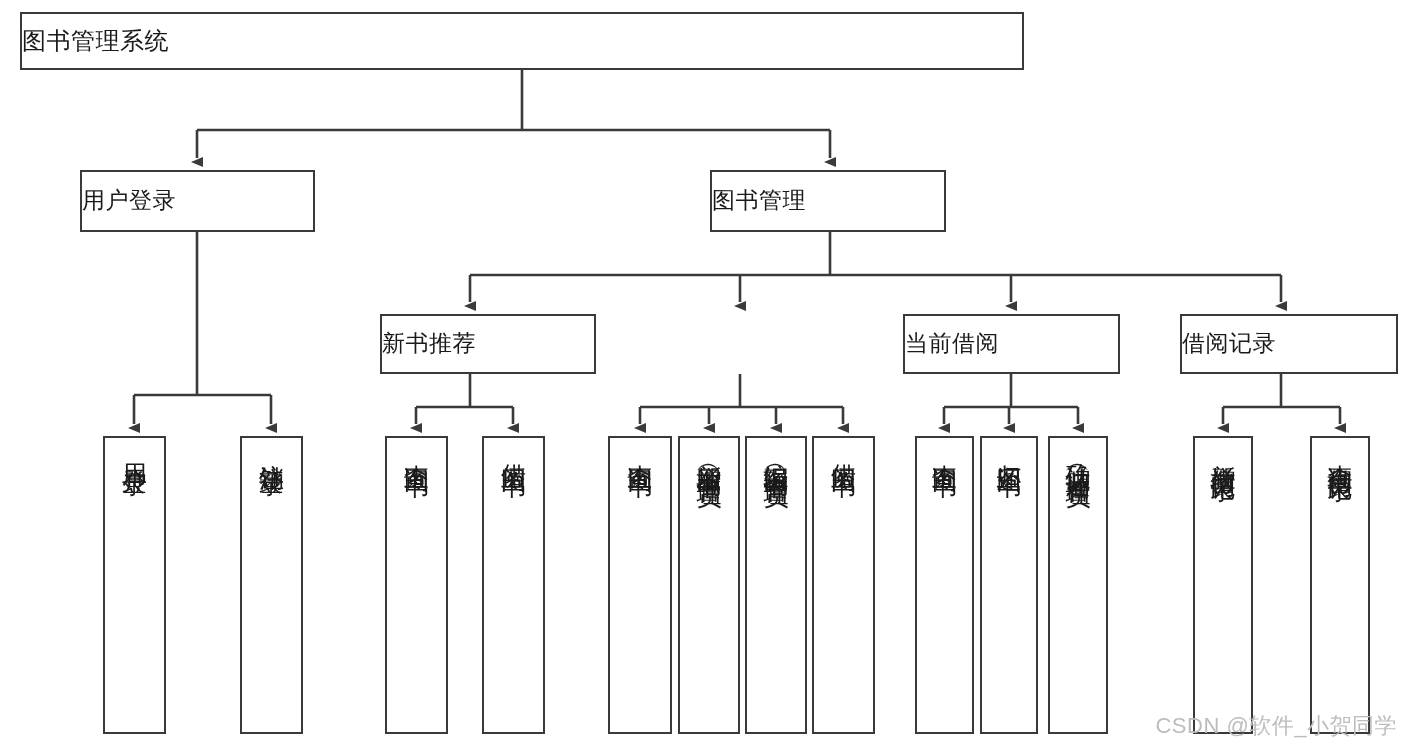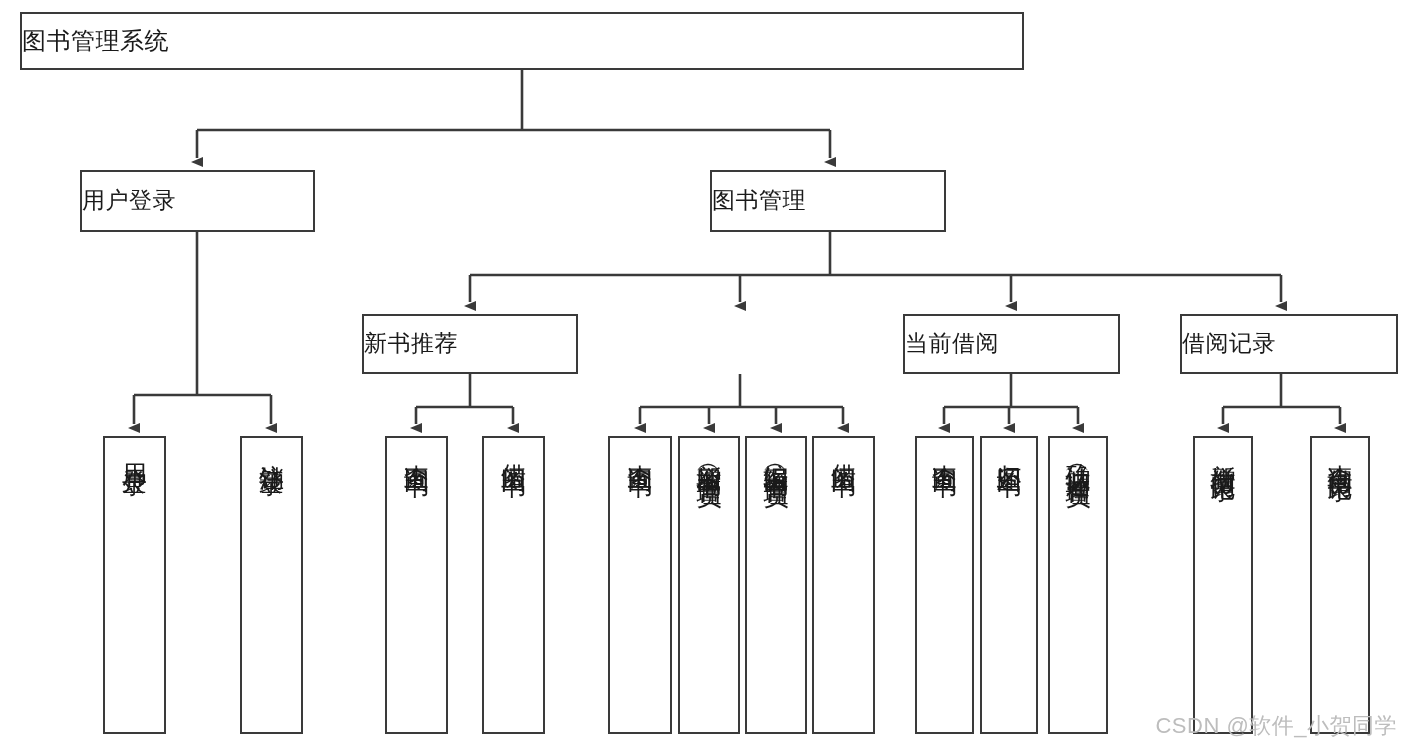--- a/index.html
+++ b/index.html
@@ -133,21 +133,21 @@
     <span class="label">图书管理系统</span>
   </div>
 
   <div class="node horiz" style="left:80px; top:170px; width:235px; height:62px;">
     <span class="label">用户登录</span>
   </div>
   <div class="node horiz" style="left:710px; top:170px; width:236px; height:62px;">
     <span class="label">图书管理</span>
   </div>
 
-  <div class="node horiz" style="left:362px; top:314px; width:216px; height:60px;">
+  <div class="node horiz" style="left:380px; top:314px; width:216px; height:60px;">
     <span class="label">新书推荐</span>
   </div>
   <div class="node horiz" style="left:903px; top:314px; width:217px; height:60px;">
     <span class="label">当前借阅</span>
   </div>
   <div class="node horiz" style="left:1172px; top:314px; width:218px; height:60px;margin-left:8px;">
     <span class="label">借阅记录</span>
   </div>
 
   <div class="node vert" style="left:103px; top:436px; width:63px; height:298px;">

